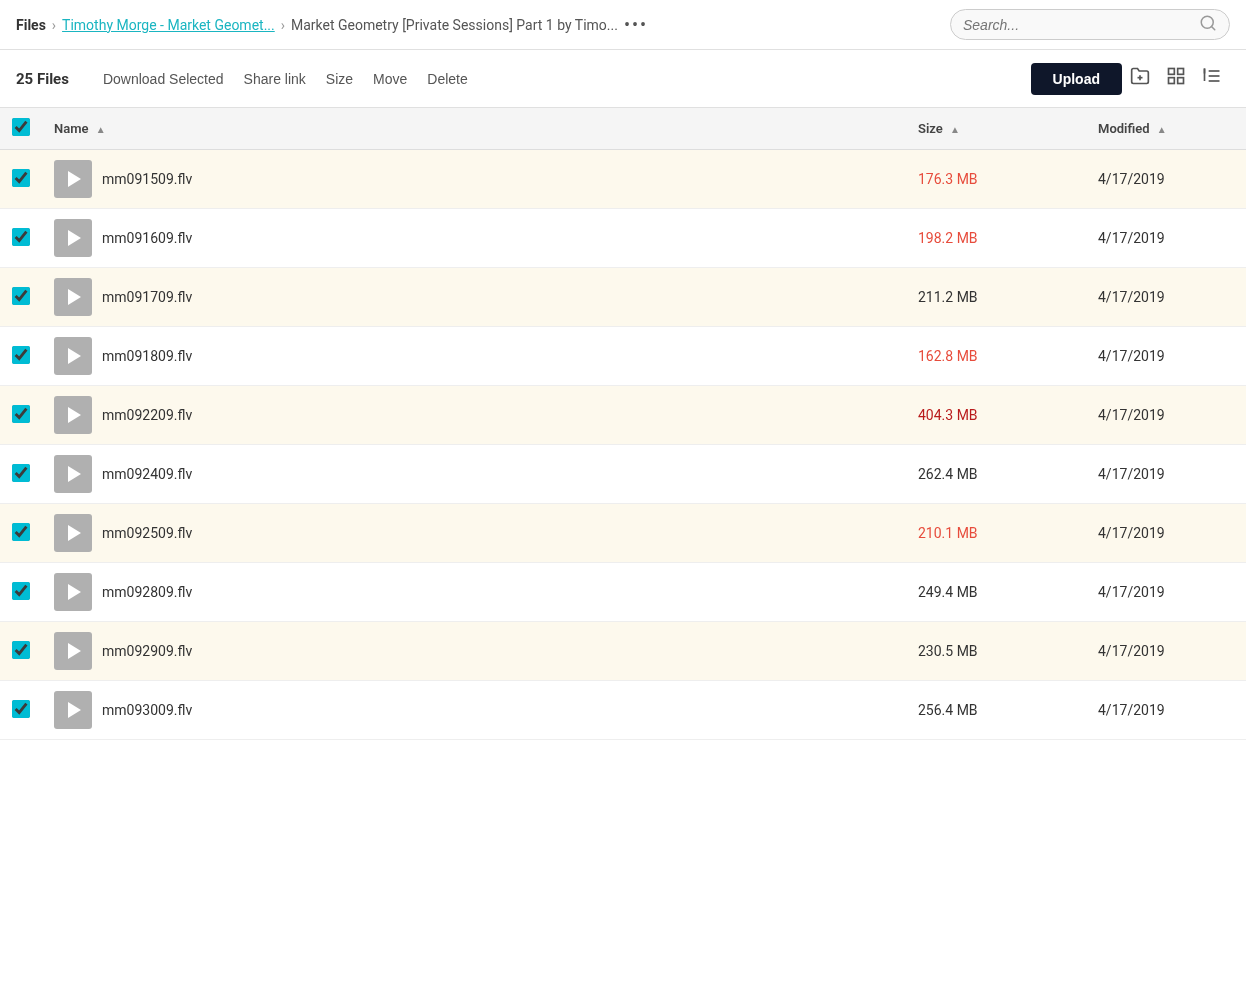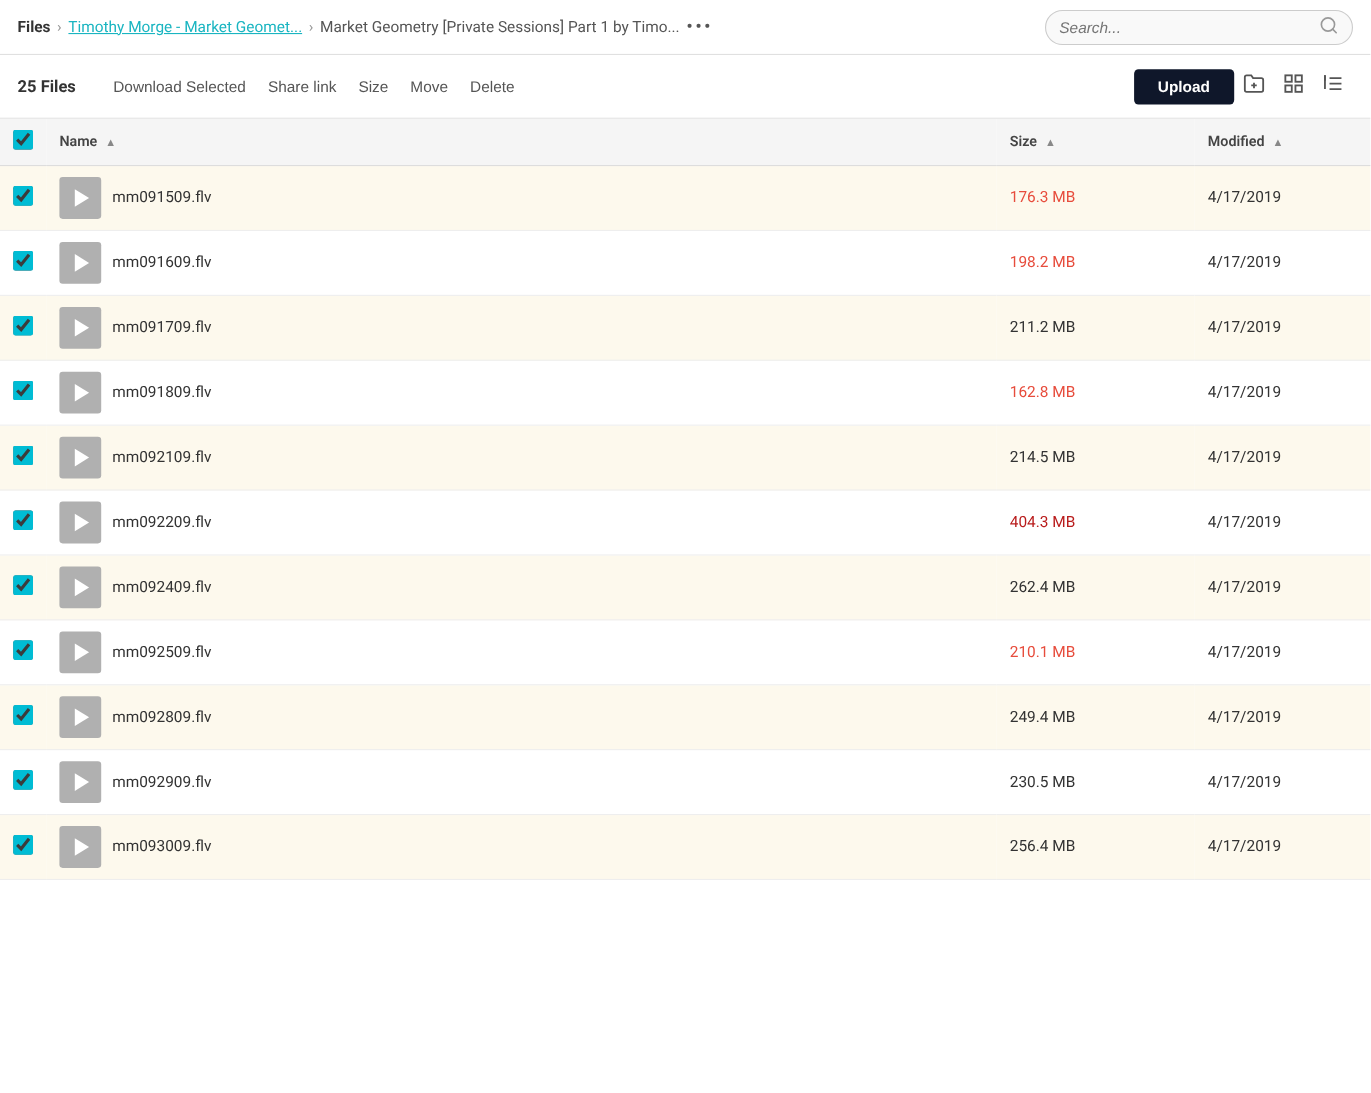--- a/index.html
+++ b/index.html
@@ -338,33 +338,20 @@
         <td class="td-size" style="color: rgb(231, 76, 60);">162.8 MB</td>
         <td class="td-modified">4/17/2019</td>
       </tr>
       <tr>
         <td class="td-checkbox"><input type="checkbox" class="row-checkbox" checked="" style=""></td>
         <td class="td-name">
           <div class="name-cell">
             <span class="file-icon-wrap">
               <span class="play-triangle"></span>
             </span>
-            <span class="file-name-text">mm092109.flv</span>
-          </div>
-        </td>
-        <td class="td-size" style="color: rgb(51, 51, 51);">214.5 MB</td>
-        <td class="td-modified">4/17/2019</td>
-      </tr>
-      <tr>
-        <td class="td-checkbox"><input type="checkbox" class="row-checkbox" checked="" style=""></td>
-        <td class="td-name">
-          <div class="name-cell">
-            <span class="file-icon-wrap">
-              <span class="play-triangle"></span>
-            </span>
             <span class="file-name-text">mm092209.flv</span>
           </div>
         </td>
         <td class="td-size" style="color: #b91c1c;">404.3 MB</td>
         <td class="td-modified">4/17/2019</td>
       </tr>
       <tr>
         <td class="td-checkbox"><input type="checkbox" class="row-checkbox" checked="" style=""></td>
         <td class="td-name">
           <div class="name-cell">

